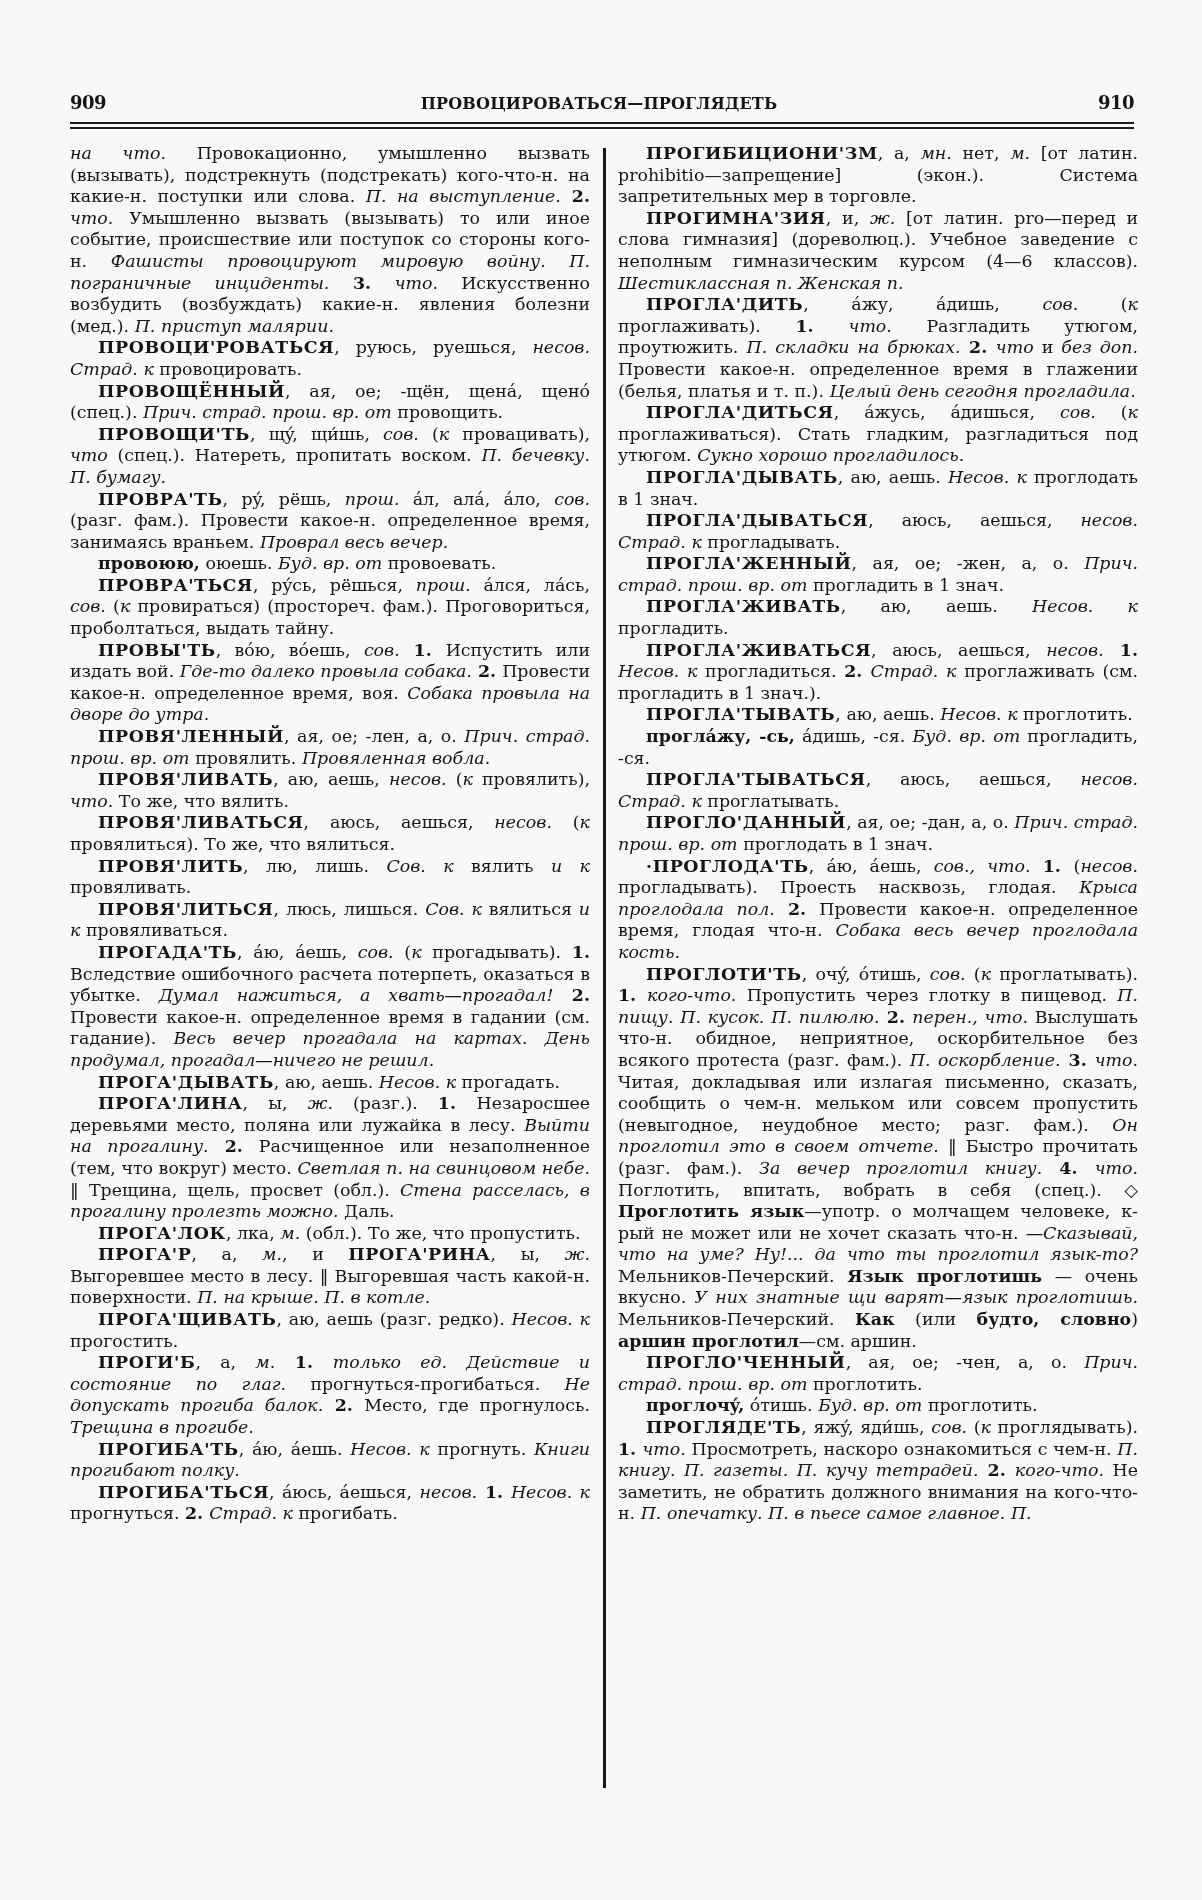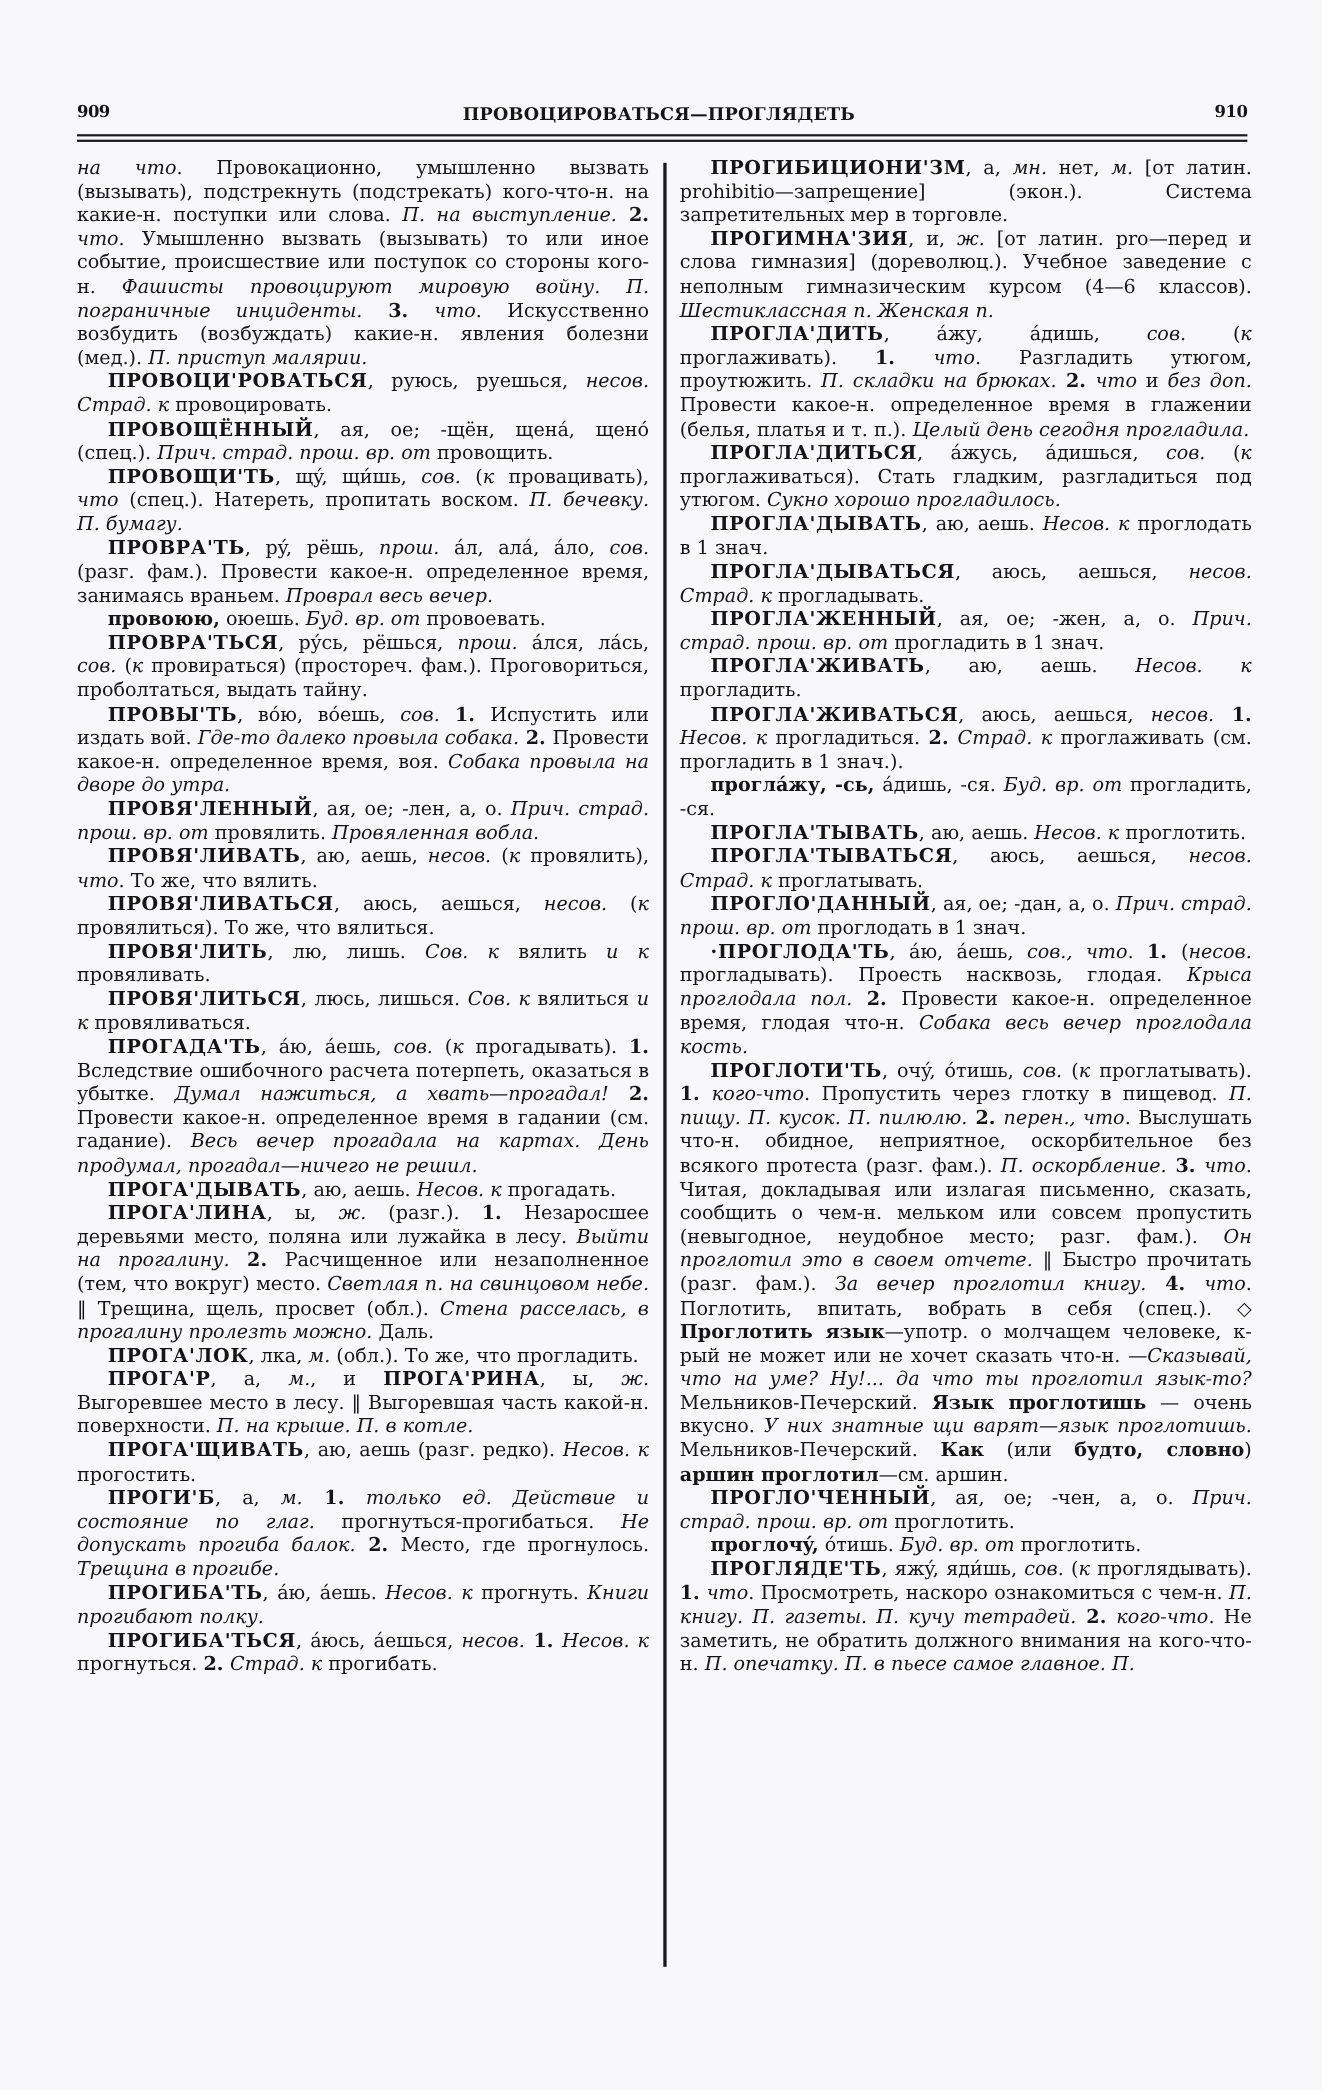--- a/index.html
+++ b/index.html
@@ -4,21 +4,21 @@
 <style>
   html, body { margin:0; padding:0; }
   body {
     width:1202px; height:1900px; background:#f8f7f9; color:#151515;
     font-family:"DejaVu Serif","Liberation Serif",serif;
     position:relative; overflow:hidden;
   }
   .page-header {
     position:absolute; left:70px; top:92px; width:1064px; height:26px;
   }
-  .page-num { position:absolute; top:0; font-weight:bold; font-size:15px; letter-spacing:-0.5px; }
+  .page-num { position:absolute; top:0; font-weight:bold; font-size:18px; letter-spacing:-0.5px; }
   .page-num.left { left:0; }
   .page-num.right { right:0;text-align:right; }
   .running-head {
     position:absolute; left:0; right:6px; top:2px; text-align:center;
     font-weight:bold; font-size:16px; letter-spacing:0.2px;
   }
   .rule-double {
     position:absolute; left:70px; top:122px; width:1064px; height:7px;
     border-top:2px solid #1a1a1a; border-bottom:2px solid #1a1a1a; box-sizing:border-box;
   }
@@ -58,40 +58,40 @@
     <p class="entry"><span class="hw">ПРОВРА'ТЬСЯ</span><span>, рýсь, рёшься, </span><span class="it">прош.</span><span> áлся, лáсь, </span><span class="it">сов.</span><span> (</span><span class="it">к</span><span> провираться) (простореч. фам.). Проговориться, проболтаться, выдать тайну.</span></p>
     <p class="entry"><span class="hw">ПРОВЫ'ТЬ</span><span>, вóю, вóешь, </span><span class="it">сов.</span><span class="b"> 1. </span><span>Испустить или издать вой. </span><span class="it">Где-то далеко провыла собака.</span><span class="b"> 2. </span><span>Провести какое-н. определенное время, воя. </span><span class="it">Собака провыла на дворе до утра.</span></p>
     <p class="entry"><span class="hw">ПРОВЯ'ЛЕННЫЙ</span><span>, ая, ое; -лен, а, о. </span><span class="it">Прич. страд. прош. вр. от</span><span> провялить. </span><span class="it">Провяленная вобла.</span></p>
     <p class="entry"><span class="hw">ПРОВЯ'ЛИВАТЬ</span><span>, аю, аешь, </span><span class="it">несов.</span><span> (</span><span class="it">к</span><span> провялить), </span><span class="it">что</span><span>. То же, что вялить.</span></p>
     <p class="entry"><span class="hw">ПРОВЯ'ЛИВАТЬСЯ</span><span>, аюсь, аешься, </span><span class="it">несов.</span><span> (</span><span class="it">к</span><span> провялиться). То же, что вялиться.</span></p>
     <p class="entry"><span class="hw">ПРОВЯ'ЛИТЬ</span><span>, лю, лишь. </span><span class="it">Сов. к</span><span> вялить </span><span class="it">и к</span><span> провяливать.</span></p>
     <p class="entry"><span class="hw">ПРОВЯ'ЛИТЬСЯ</span><span>, люсь, лишься. </span><span class="it">Сов. к</span><span> вялиться </span><span class="it">и к</span><span> провяливаться.</span></p>
     <p class="entry"><span class="hw">ПРОГАДА'ТЬ</span><span>, áю, áешь, </span><span class="it">сов.</span><span> (</span><span class="it">к</span><span> прогадывать). </span><span class="b">1. </span><span>Вследствие ошибочного расчета потерпеть, оказаться в убытке. </span><span class="it">Думал нажиться, а хвать—прогадал!</span><span class="b"> 2. </span><span>Провести какое-н. определенное время в гадании (см. гадание). </span><span class="it">Весь вечер прогадала на картах. День продумал, прогадал—ничего не решил.</span></p>
     <p class="entry"><span class="hw">ПРОГА'ДЫВАТЬ</span><span>, аю, аешь. </span><span class="it">Несов. к</span><span> прогадать.</span></p>
     <p class="entry"><span class="hw">ПРОГА'ЛИНА</span><span>, ы, </span><span class="it">ж.</span><span> (разг.). </span><span class="b">1. </span><span>Незаросшее деревьями место, поляна или лужайка в лесу. </span><span class="it">Выйти на прогалину.</span><span class="b"> 2. </span><span>Расчищенное или незаполненное (тем, что вокруг) место. </span><span class="it">Светлая п. на свинцовом небе.</span><span> ‖ Трещина, щель, просвет (обл.). </span><span class="it">Стена расселась, в прогалину пролезть можно.</span><span> Даль.</span></p>
-    <p class="entry"><span class="hw">ПРОГА'ЛОК</span><span>, лка, </span><span class="it">м.</span><span> (обл.). То же, что прогладить.</span></p>
+    <p class="entry"><span class="hw">ПРОГА'ЛОК</span><span>, лка, </span><span class="it">м.</span><span> (обл.). То же, что пропустить.</span></p>
     <p class="entry"><span class="hw">ПРОГА'Р</span><span>, а, </span><span class="it">м.</span><span>, и </span><span class="hw">ПРОГА'РИНА</span><span>, ы, </span><span class="it">ж.</span><span> Выгоревшее место в лесу. ‖ Выгоревшая часть какой-н. поверхности. </span><span class="it">П. на крыше. П. в котле.</span></p>
     <p class="entry"><span class="hw">ПРОГА'ЩИВАТЬ</span><span>, аю, аешь (разг. редко). </span><span class="it">Несов. к</span><span> прогостить.</span></p>
     <p class="entry"><span class="hw">ПРОГИ'Б</span><span>, а, </span><span class="it">м.</span><span class="b"> 1. </span><span class="it">только ед. Действие и состояние по глаг.</span><span> прогнуться-прогибаться. </span><span class="it">Не допускать прогиба балок.</span><span class="b"> 2. </span><span>Место, где прогнулось. </span><span class="it">Трещина в прогибе.</span></p>
     <p class="entry"><span class="hw">ПРОГИБА'ТЬ</span><span>, áю, áешь. </span><span class="it">Несов. к</span><span> прогнуть. </span><span class="it">Книги прогибают полку.</span></p>
     <p class="entry"><span class="hw">ПРОГИБА'ТЬСЯ</span><span>, áюсь, áешься, </span><span class="it">несов.</span><span class="b"> 1. </span><span class="it">Несов. к</span><span> прогнуться. </span><span class="b">2. </span><span class="it">Страд. к</span><span> прогибать.</span></p>
   </div>
 <div class="col-divider"></div>
 <div class="column right">
     <p class="entry"><span class="hw">ПРОГИБИЦИОНИ'ЗМ</span><span>, а, </span><span class="it">мн.</span><span> нет, </span><span class="it">м.</span><span> [от латин. prohibitio—запрещение] (экон.). Система запретительных мер в торговле.</span></p>
     <p class="entry"><span class="hw">ПРОГИМНА'ЗИЯ</span><span>, и, </span><span class="it">ж.</span><span> [от латин. pro—перед и слова гимназия] (дореволюц.). Учебное заведение с неполным гимназическим курсом (4—6 классов). </span><span class="it">Шестиклассная п. Женская п.</span></p>
     <p class="entry"><span class="hw">ПРОГЛА'ДИТЬ</span><span>, áжу, áдишь, </span><span class="it">сов.</span><span> (</span><span class="it">к</span><span> проглаживать). </span><span class="b">1. </span><span class="it">что</span><span>. Разгладить утюгом, проутюжить. </span><span class="it">П. складки на брюках.</span><span class="b"> 2. </span><span class="it">что</span><span> и </span><span class="it">без доп.</span><span> Провести какое-н. определенное время в глажении (белья, платья и т. п.). </span><span class="it">Целый день сегодня прогладила.</span></p>
     <p class="entry"><span class="hw">ПРОГЛА'ДИТЬСЯ</span><span>, áжусь, áдишься, </span><span class="it">сов.</span><span> (</span><span class="it">к</span><span> проглаживаться). Стать гладким, разгладиться под утюгом. </span><span class="it">Сукно хорошо прогладилось.</span></p>
     <p class="entry"><span class="hw">ПРОГЛА'ДЫВАТЬ</span><span>, аю, аешь. </span><span class="it">Несов. к</span><span> проглодать в 1 знач.</span></p>
     <p class="entry"><span class="hw">ПРОГЛА'ДЫВАТЬСЯ</span><span>, аюсь, аешься, </span><span class="it">несов. Страд. к</span><span> прогладывать.</span></p>
     <p class="entry"><span class="hw">ПРОГЛА'ЖЕННЫЙ</span><span>, ая, ое; -жен, а, о. </span><span class="it">Прич. страд. прош. вр. от</span><span> прогладить в 1 знач.</span></p>
     <p class="entry"><span class="hw">ПРОГЛА'ЖИВАТЬ</span><span>, аю, аешь. </span><span class="it">Несов. к</span><span> прогладить.</span></p>
     <p class="entry"><span class="hw">ПРОГЛА'ЖИВАТЬСЯ</span><span>, аюсь, аешься, </span><span class="it">несов.</span><span class="b"> 1. </span><span class="it">Несов. к</span><span> прогладиться. </span><span class="b">2. </span><span class="it">Страд. к</span><span> проглаживать (см. прогладить в 1 знач.).</span></p>
+    <p class="entry"><span class="hw">ПРОГЛА'ТЫВАТЬ</span><span>, аю, аешь. </span><span class="it">Несов. к</span><span> проглотить.</span></p>
     <p class="entry"><span class="hw small">проглáжу, -сь,</span><span> áдишь, -ся. </span><span class="it">Буд. вр. от</span><span> прогладить, -ся.</span></p>
-    <p class="entry"><span class="hw">ПРОГЛА'ТЫВАТЬ</span><span>, аю, аешь. </span><span class="it">Несов. к</span><span> проглотить.</span></p>
     <p class="entry"><span class="hw">ПРОГЛА'ТЫВАТЬСЯ</span><span>, аюсь, аешься, </span><span class="it">несов. Страд. к</span><span> проглатывать.</span></p>
     <p class="entry"><span class="hw">ПРОГЛО'ДАННЫЙ</span><span>, ая, ое; -дан, а, о. </span><span class="it">Прич. страд. прош. вр. от</span><span> проглодать в 1 знач.</span></p>
     <p class="entry"><span class="hw">·ПРОГЛОДА'ТЬ</span><span>, áю, áешь, </span><span class="it">сов., что</span><span>. </span><span class="b">1. </span><span>(</span><span class="it">несов.</span><span> прогладывать). Проесть насквозь, глодая. </span><span class="it">Крыса проглодала пол.</span><span class="b"> 2. </span><span>Провести какое-н. определенное время, глодая что-н. </span><span class="it">Собака весь вечер проглодала кость.</span></p>
     <p class="entry"><span class="hw">ПРОГЛОТИ'ТЬ</span><span>, очý, óтишь, </span><span class="it">сов.</span><span> (</span><span class="it">к</span><span> проглатывать). </span><span class="b">1. </span><span class="it">кого-что</span><span>. Пропустить через глотку в пищевод. </span><span class="it">П. пищу. П. кусок. П. пилюлю.</span><span class="b"> 2. </span><span class="it">перен., что</span><span>. Выслушать что-н. обидное, неприятное, оскорбительное без всякого протеста (разг. фам.). </span><span class="it">П. оскорбление.</span><span class="b"> 3. </span><span class="it">что</span><span>. Читая, докладывая или излагая письменно, сказать, сообщить о чем-н. мельком или совсем пропустить (невыгодное, неудобное место; разг. фам.). </span><span class="it">Он проглотил это в своем отчете.</span><span> ‖ Быстро прочитать (разг. фам.). </span><span class="it">За вечер проглотил книгу.</span><span class="b"> 4. </span><span class="it">что</span><span>. Поглотить, впитать, вобрать в себя (спец.). ◇ </span><span class="b">Проглотить язык</span><span>—употр. о молчащем человеке, к-рый не может или не хочет сказать что-н. </span><span class="it">—Сказывай, что на уме? Ну!... да что ты проглотил язык-то?</span><span> Мельников-Печерский. </span><span class="b">Язык проглотишь</span><span> — очень вкусно. </span><span class="it">У них знатные щи варят—язык проглотишь.</span><span> Мельников-Печерский. </span><span class="b">Как</span><span> (или </span><span class="b">будто, словно</span><span>) </span><span class="b">аршин проглотил</span><span>—см. аршин.</span></p>
     <p class="entry"><span class="hw">ПРОГЛО'ЧЕННЫЙ</span><span>, ая, ое; -чен, а, о. </span><span class="it">Прич. страд. прош. вр. от</span><span> проглотить.</span></p>
     <p class="entry"><span class="hw small">проглочý,</span><span> óтишь. </span><span class="it">Буд. вр. от</span><span> проглотить.</span></p>
     <p class="entry"><span class="hw">ПРОГЛЯДЕ'ТЬ</span><span>, яжý, яди́шь, </span><span class="it">сов.</span><span> (</span><span class="it">к</span><span> проглядывать). </span><span class="b">1. </span><span class="it">что</span><span>. Просмотреть, наскоро ознакомиться с чем-н. </span><span class="it">П. книгу. П. газеты. П. кучу тетрадей.</span><span class="b"> 2. </span><span class="it">кого-что</span><span>. Не заметить, не обратить должного внимания на кого-что-н. </span><span class="it">П. опечатку. П. в пьесе самое главное. П.</span></p>
   </div>
 
 </body></html>

